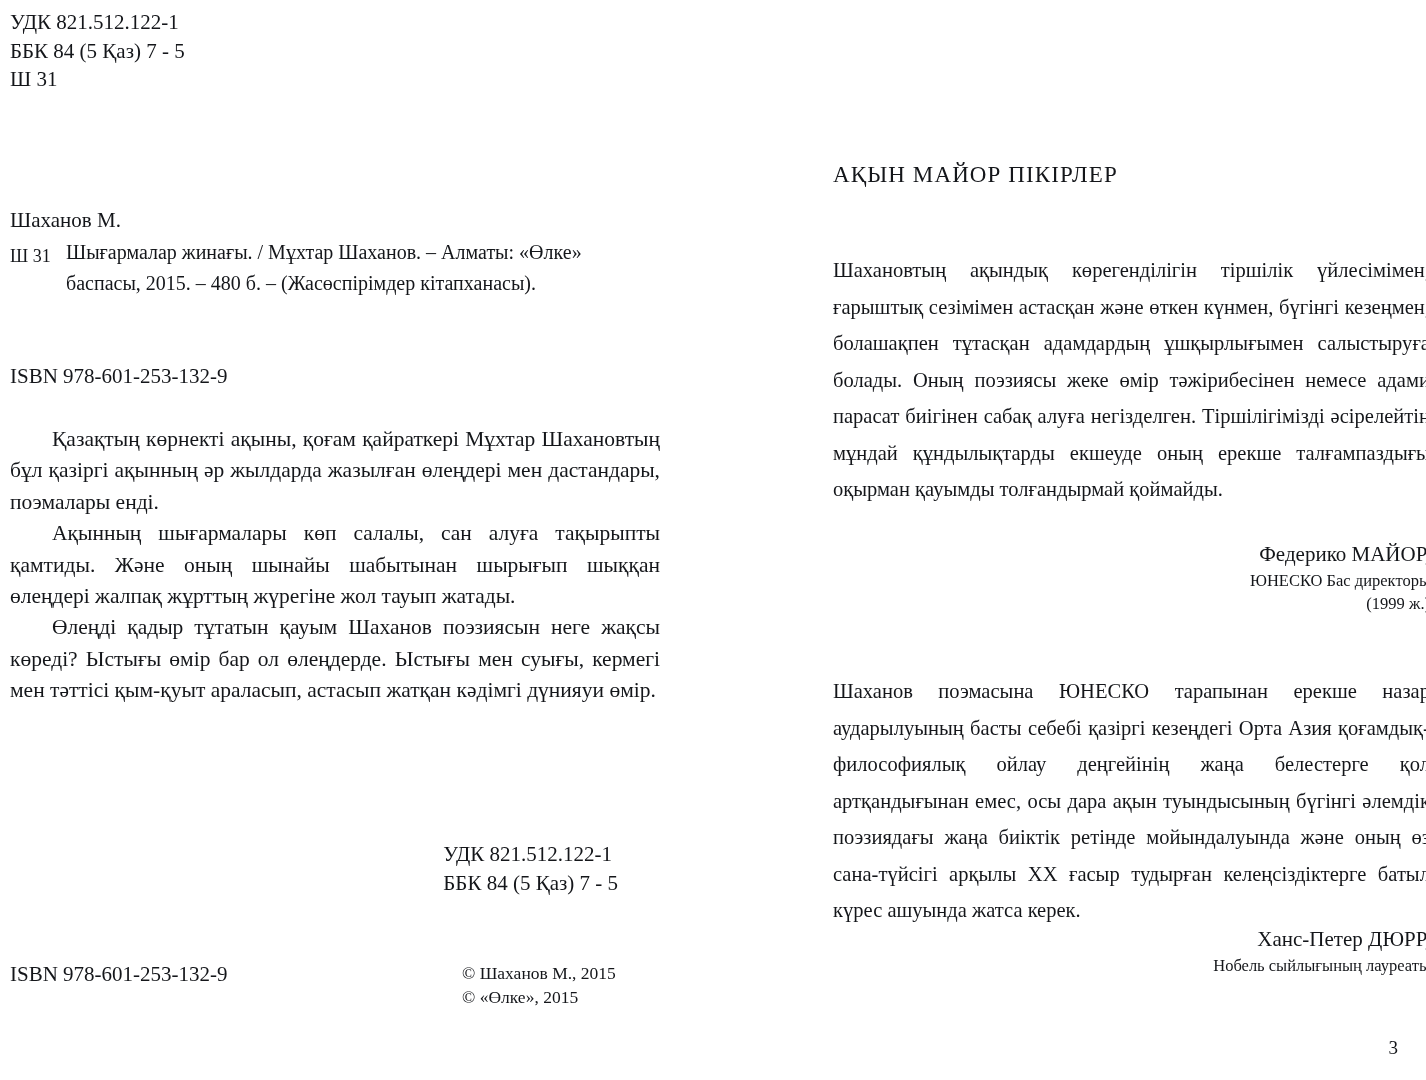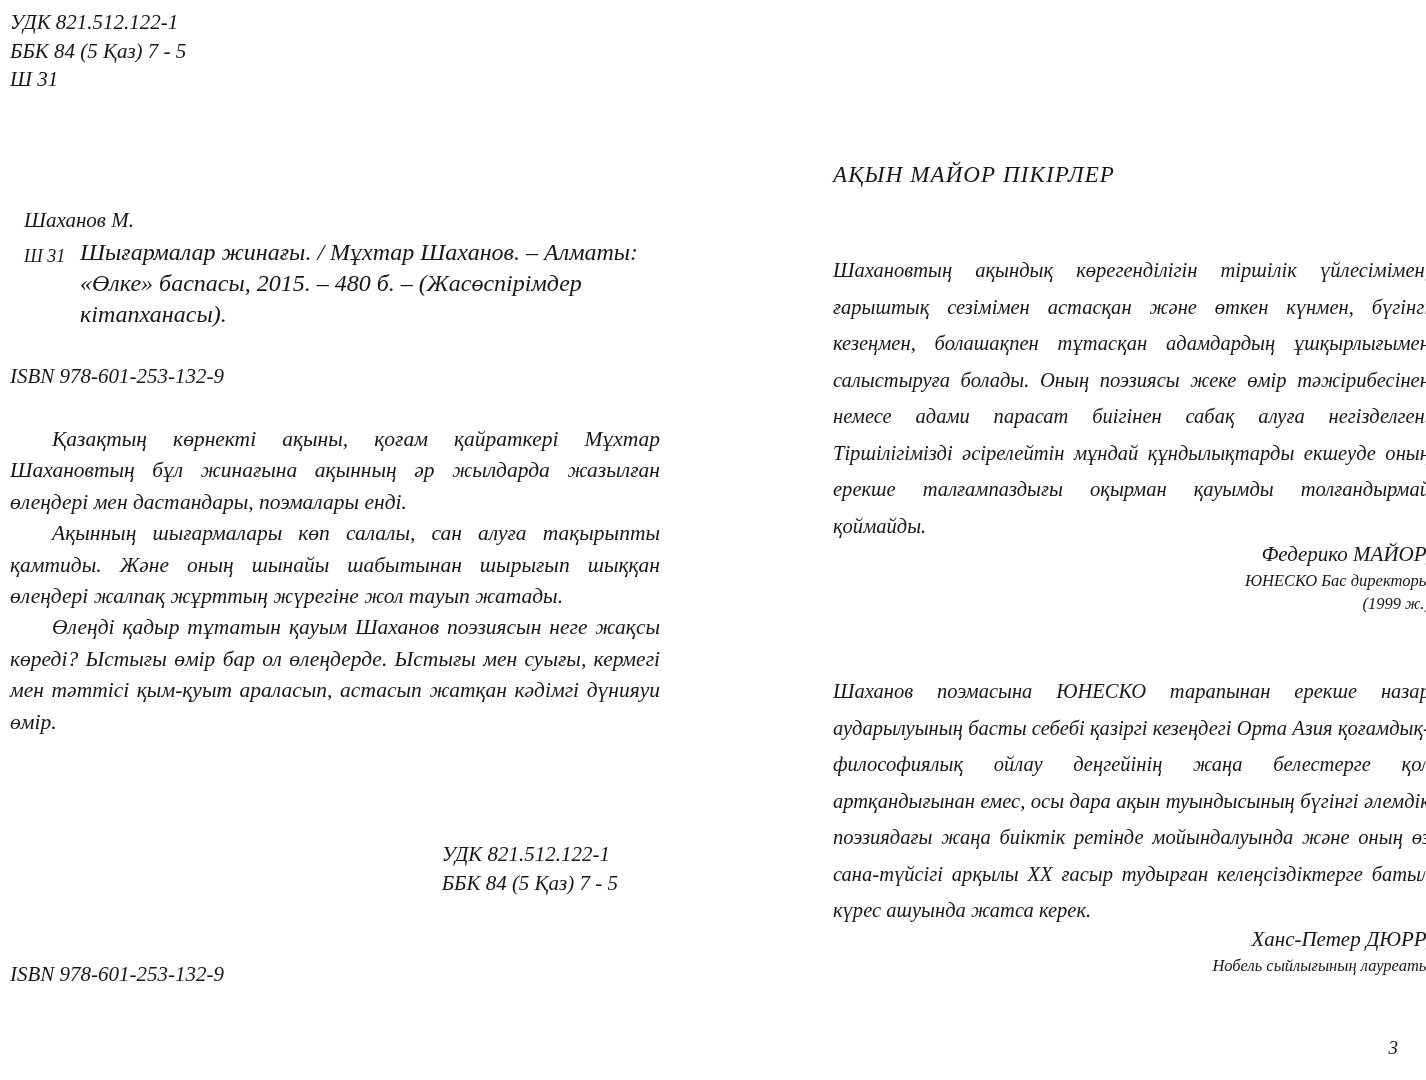--- a/index.html
+++ b/index.html
@@ -14,38 +14,37 @@
     font-family: "Liberation Serif", "DejaVu Serif", serif;
     color: #14161a;
     overflow: hidden;
   }
 
   .page {
     position: absolute;
     top: 0;
     width: 713px;
     height: 908px;
-    font-style: italic;
   }
   .page-left  { left: 0; }
   .page-right { left: 713px; }
 
   
   .classmarks {
     position: absolute;
     left: 10px;
     top: 8px;
     font-size: 21px;
     line-height: 28.5px;
     white-space: pre-line;
   }
 
   .bib-block {
     position: absolute;
-    left: 24px;
+    left: 10px;
     top: 205px;
     width: 620px;
   }
   .bib-author {
     font-size: 21px;
     line-height: 30px;
     margin: 0 0 2px 0;
   }
   .bib-body-row {
     display: flex;
@@ -53,21 +52,21 @@
   }
   .bib-shelf {
     flex: 0 0 auto;
     width: 56px;
     font-size: 18px;
     line-height: 31px;
     padding-top: 4px;
   }
   .bib-desc {
     flex: 1 1 auto;
-    font-size: 24px;
+    font-size: 20px;
     line-height: 31px;
     margin: 0;
     text-align: left;
   }
 
   .isbn-top {
     position: absolute;
     left: 10px;
     top: 362px;
     font-size: 21px;
@@ -198,30 +197,32 @@
     <p class="bib-author">Шаханов М.</p>
     <div class="bib-body-row">
       <span class="bib-shelf">Ш 31</span>
       <p class="bib-desc">Шығармалар жинағы. / Мұхтар Шаханов. – Алматы: «Өлке» баспасы, 2015. – 480 б. – (Жасөспірімдер кітапханасы).</p>
     </div>
   </div>
 
   <div class="isbn-top">ISBN 978-601-253-132-9</div>
 
   <div class="annotation">
-    <p>Қазақтың көрнекті ақыны, қоғам қайраткері Мұхтар Шахановтың бұл жинағына ақынның әр жылдарда жазылған өлеңдері мен дастандары, поэмалары енді.</p>
+    <p>Қазақтың көрнекті ақыны, қоғам қайраткері Мұхтар Шахановтың бұл қазіргі ақынның әр жылдарда жазылған өлеңдері мен дастандары, поэмалары енді.</p>
     <p>Ақынның шығармалары көп салалы, сан алуға тақырыпты қамтиды. Және оның шынайы шабытынан шырығып шыққан өлеңдері жалпақ жұрттың жүрегіне жол тауып жатады.</p>
     <p>Өлеңді қадыр тұтатын қауым Шаханов поэзиясын неге жақсы көреді? Ыстығы өмір бар ол өлеңдерде. Ыстығы мен суығы, кермегі мен тәттісі қым-қуыт араласып, астасып жатқан кәдімгі дүнияуи өмір.</p>
   </div>
 
   <div class="codes-bottom">УДК 821.512.122-1
 ББК 84 (5 Қаз) 7 - 5</div>
 
   <div class="isbn-bottom">ISBN 978-601-253-132-9</div>
 
+  <div class="copyright">© Шаханов М., 2015
+© «Өлке», 2015</div>
 </div>
 
 <div class="page page-right rp">
 
   <div class="section-title">АҚЫН МАЙОР ПІКІРЛЕР</div>
 
   <div class="quote-one">
     <p>Шахановтың ақындық көрегенділігін тіршілік үйлесімімен, ғарыштық сезімімен астасқан және өткен күнмен, бүгінгі кезеңмен, болашақпен тұтасқан адамдардың ұшқырлығымен салыстыруға болады. Оның поэзиясы жеке өмір тәжірибесінен немесе адами парасат биігінен сабақ алуға негізделген. Тіршілігімізді әсірелейтін мұндай құндылықтарды екшеуде оның ерекше талғампаздығы оқырман қауымды толғандырмай қоймайды.</p>
   </div>
 

